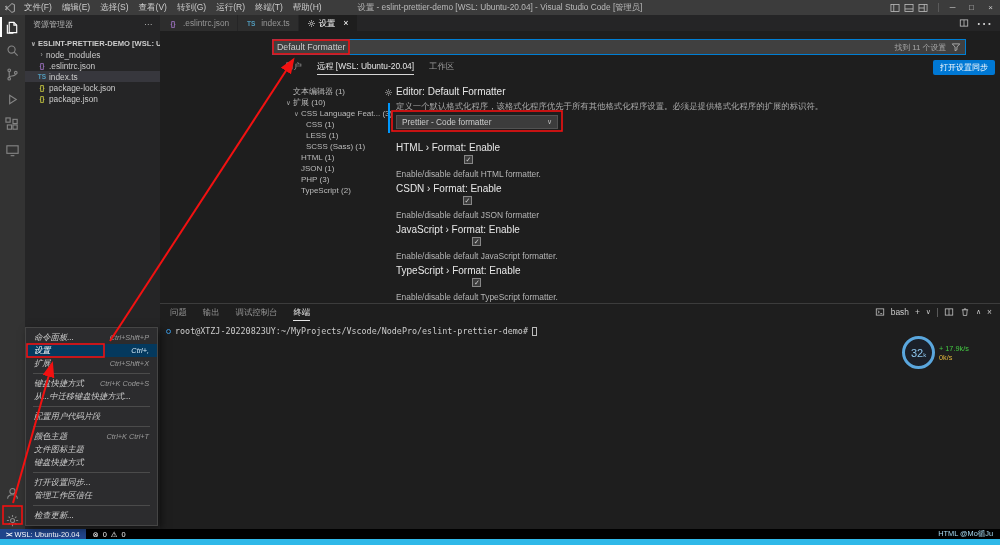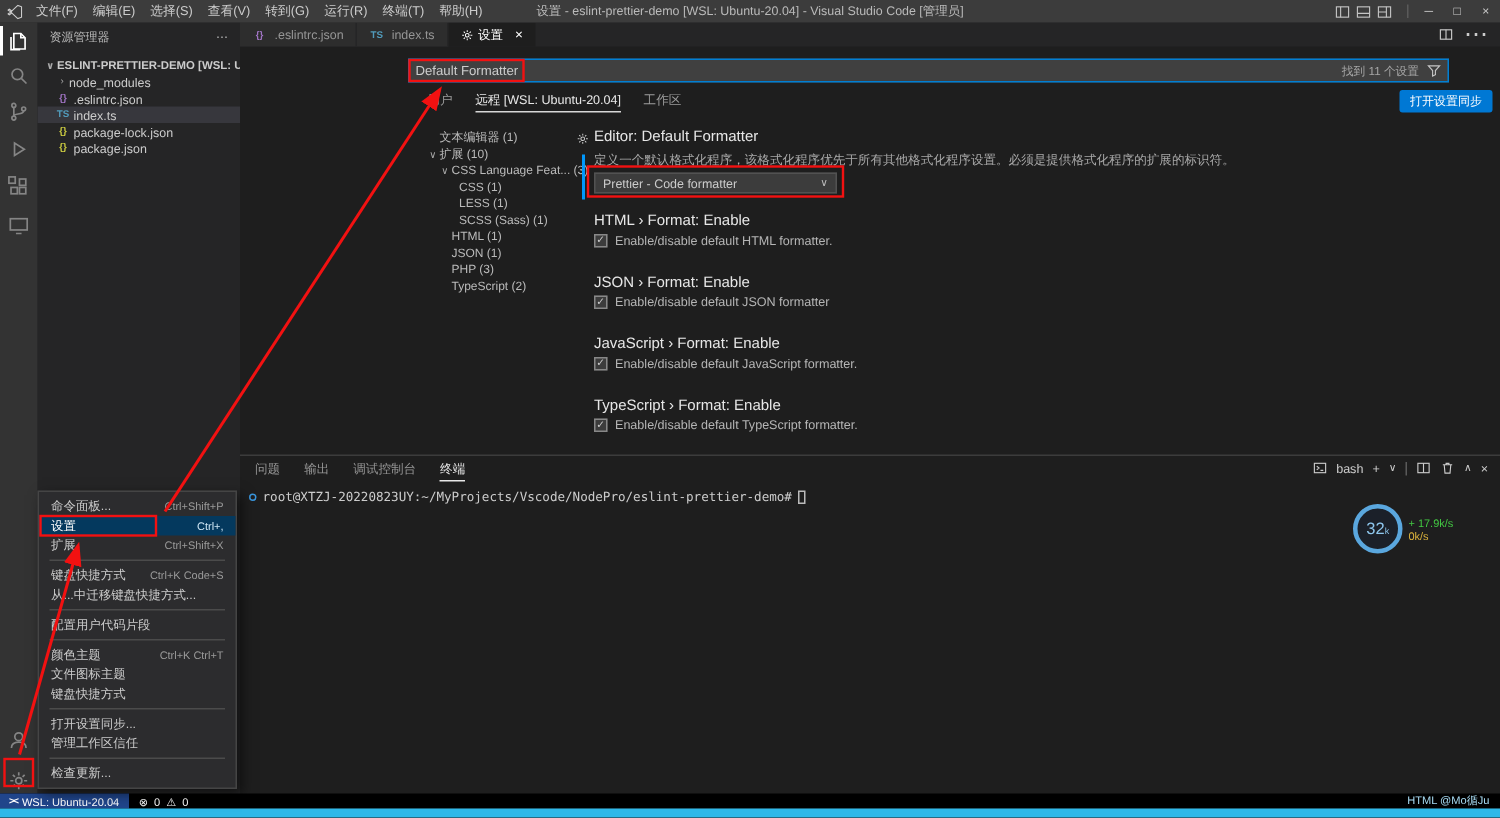--- a/index.html
+++ b/index.html
@@ -73,21 +73,21 @@
 
   .slist { position:absolute; left:224px; top:53px; width:580px; }
   .si-el { position:absolute; }
   .si-title { font-size:10px; font-weight:normal; color:#e7e7e7; white-space:nowrap; }
   .si-desc { font-size:8.4px; color:#a9a9a9; white-space:nowrap; }
   .mod-bar { position:absolute; left:4px; top:19px; width:2px; height:30px; background:#0097fb; }
   .dropdown { position:absolute; left:12px; top:31px; width:162px; height:14px; background:#3c3c3c;
     border:1px solid #525252; color:#cccccc; font-size:8.3px; display:flex; align-items:center;
     justify-content:space-between; padding:0 5px; }
   .dd-chev { font-size:7px; color:#bbbbbb; }
-  .cb-row { display:flex; align-items:center; gap:5px; font-size:8.4px; color:#b5b5b5; white-space:nowrap; }
+  .cb-row { display:flex; align-items:center; gap:5px; font-size:8.4px; color:#b5b5b5; white-space:nowrap;flex-direction:column; }
   .checkbox { width:9px; height:9px; flex:none; border:1px solid #888888; background:#3c3c3c;
     display:flex; align-items:center; justify-content:center; font-size:7px; color:#cccccc; }
 
   
   .panel { position:absolute; left:160px; top:303px; width:840px; height:226px; background:#1e1e1e;
     border-top:1px solid #3c3c3c; color:#cccccc; z-index:2; }
   .panel-tabs { display:flex; gap:16px; padding:3px 0 0 10px; font-size:8.4px; color:#969696; }
   .ptab { padding-bottom:2px; }
   .ptab.active { color:#e7e7e7; border-bottom:1px solid #e7e7e7; }
   .panel-toolbar { position:absolute; right:8px; top:3px; display:flex; align-items:center; gap:6px;
@@ -95,21 +95,21 @@
   .pt-sep { width:1px; height:9px; background:#5a5a5a; }
   .term-line { position:absolute; left:6px; top:22px; display:flex; align-items:center; gap:4px;
     font-family:"DejaVu Sans Mono","Liberation Mono",monospace; font-size:8.4px; color:#cccccc; }
   .cmd-circle { width:5px; height:5px; border:1px solid #3a96dd; border-radius:50%; flex:none; }
   .cursor { display:inline-block; width:5px; height:9px; border:1px solid #bbbbbb; }
 
   
   .ctxmenu { position:absolute; left:25px; top:327px; width:133px; background:#2c2c2e;
     border:1px solid #454545; box-shadow:3px 3px 8px rgba(0,0,0,.55); padding:3px 0; z-index:20;
     font-size:8.3px; color:#cccccc; }
-  .cm-item { height:13px; display:flex; align-items:center; justify-content:space-between; padding:0 8px; }
+  .cm-item { height:13px; display:flex; align-items:center; justify-content:space-between; padding:0 8px;font-style:italic; }
   .cm-item .sc { color:#9a9a9a; font-size:7.3px; }
   .cm-item.hl { background:#04395e; color:#ffffff; }
   .cm-sep { height:1px; background:#4b4b4b; margin:3px 7px; }
 
   
   .statusbar { position:absolute; left:0; top:529px; width:1000px; height:10px; background:#000000;
     color:#ffffff; font-size:7.4px; display:flex; align-items:center; z-index:6; }
   .sb-remote { height:100%; display:flex; align-items:center; gap:3px; padding:0 6px; background:#20458b; }
   .remote-glyph { font-weight:bold; font-size:6.5px; letter-spacing:-1px; }
   .problems { display:flex; align-items:center; gap:4px; padding:0 7px; }
@@ -354,21 +354,21 @@
         <span>Prettier - Code formatter</span>
         <span class="dd-chev">∨</span>
       </div>
 
       <div class="si-el si-title" style="left:12px;top:58px">HTML › Format: Enable</div>
       <div class="si-el cb-row" style="left:12px;top:71px">
         <span class="checkbox">✓</span>
         <span>Enable/disable default HTML formatter.</span>
       </div>
 
-      <div class="si-el si-title" style="left:12px;top:99px">JSON › Format: Enable</div>
+      <div class="si-el si-title" style="left:12px;top:99px">CSDN › Format: Enable</div>
       <div class="si-el cb-row" style="left:12px;top:112px">
         <span class="checkbox">✓</span>
         <span>Enable/disable default JSON formatter</span>
       </div>
 
       <div class="si-el si-title" style="left:12px;top:140px">JavaScript › Format: Enable</div>
       <div class="si-el cb-row" style="left:12px;top:153px">
         <span class="checkbox">✓</span>
         <span>Enable/disable default JavaScript formatter.</span>
       </div>

